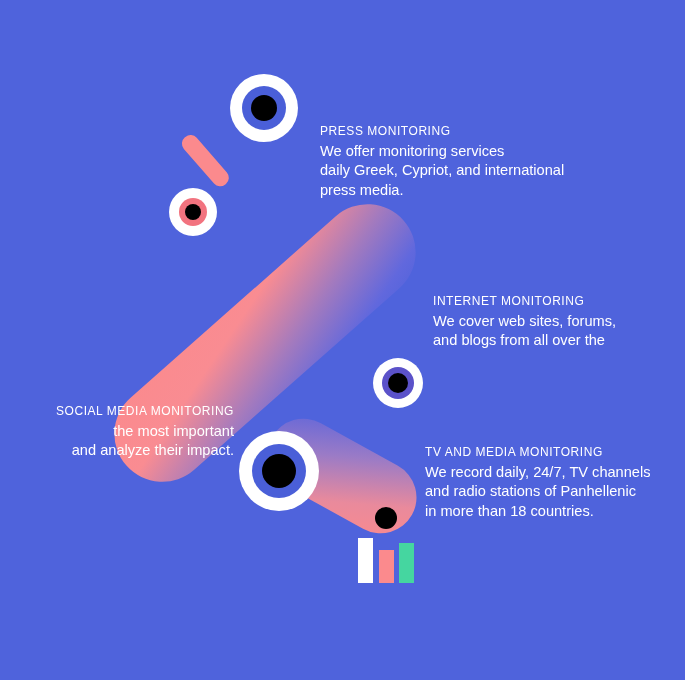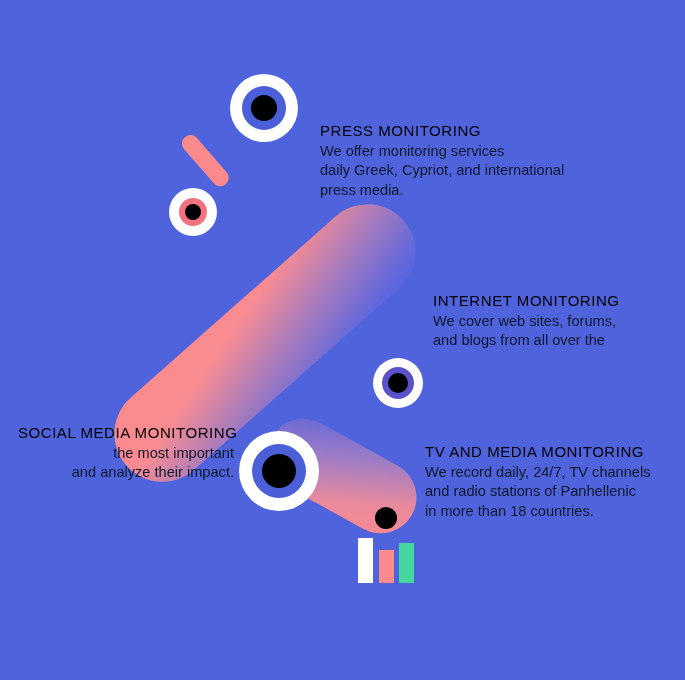--- a/index.html
+++ b/index.html
@@ -21,38 +21,38 @@
     left: 0; top: 0;
     width: 685px;
     height: 680px;
     pointer-events: none;
   }
   .block {
     position: absolute;
     color: #F0F2FF;
   }
   .block .heading {
-    font-size: 15px;
+    font-size: 12px;
     letter-spacing: 0.55px;
-    color: #000000;
+    color: #ffffff;
     font-weight: 400;
     line-height: 22px;
     white-space: nowrap;
   }
   .block .body {
     font-size: 14.6px;
     line-height: 19.3px;
-    color: #0f172a;
+    color: #ffffff;
     font-weight: 400;
   }
   .block .body div { white-space: nowrap; }
 
   #press-block   { left: 320px; top: 120px; text-align: left; }
   #internet-block{ left: 433px; top: 290px; text-align: left; }
-  #social-block  { left: 18px;  top: 400px; text-align: right; width: 216px; margin-top: 22px; }
+  #social-block  { left: 18px;  top: 400px; text-align: right; width: 216px; }
   #tv-block      { left: 425px; top: 441px; text-align: left; }
 </style>
 </head>
 <body>
 
 <div id="canvas">
 
   <svg class="art" viewBox="0 0 685 680" xmlns="http://www.w3.org/2000/svg">
     <defs>
       <linearGradient id="gradUpper" x1="0" y1="0" x2="1" y2="1" gradientUnits="objectBoundingBox">

